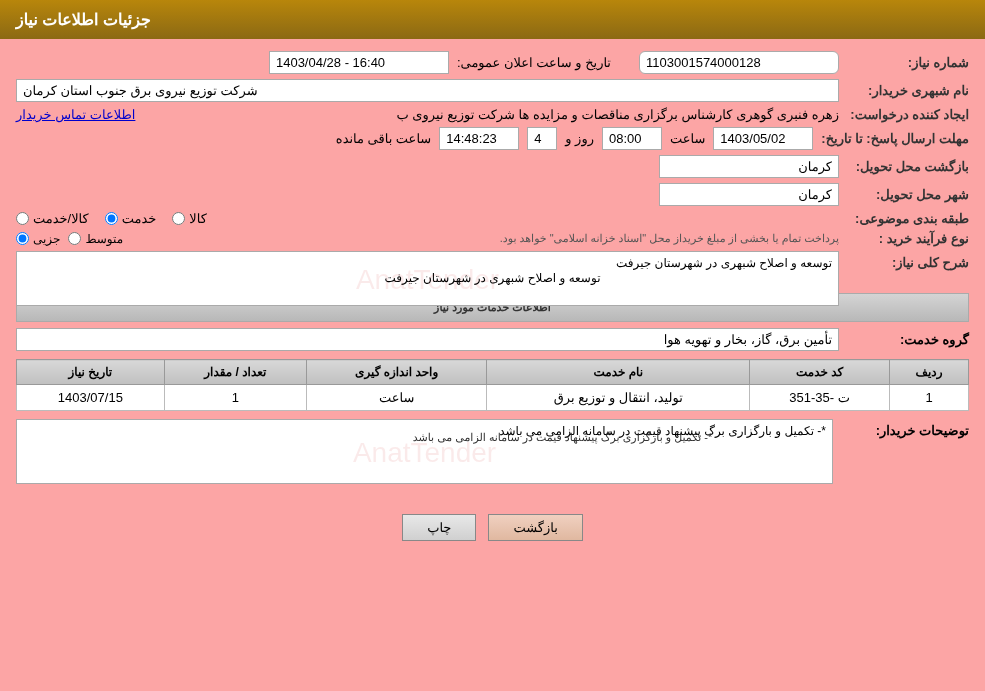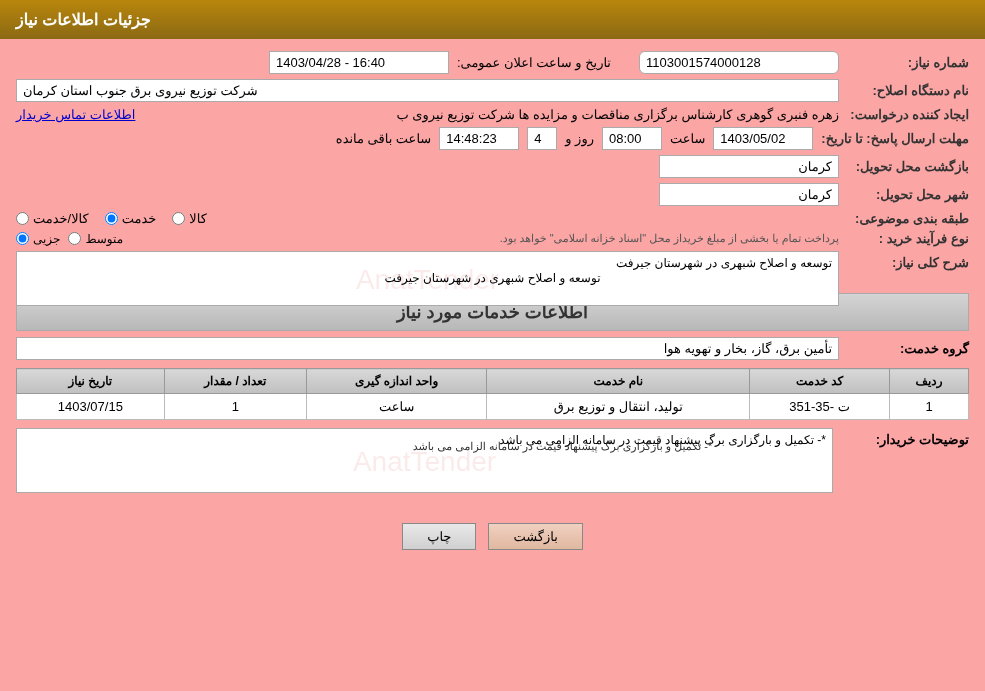--- a/index.html
+++ b/index.html
@@ -38,21 +38,21 @@
       width: 100%;
       border: 1px solid #aaa;
       background: #fff;
       padding: 3px 6px;
     }
     .section-title {
       background: linear-gradient(to bottom, #d4d4d4, #b8b8b8);
       text-align: center;
       padding: 7px;
       font-weight: bold;
-      font-size: 18px;
+      font-size: 11px;
       color: #333;
       margin: 8px 0 6px 0;
       border: 1px solid #aaa;
     }
     .blue-link {
       color: #0000cc;
       text-decoration: underline;
       cursor: pointer;
     }
     .radio-group {
@@ -204,21 +204,21 @@
       <div class="field-content">
         <div class="inline-fields">
           <div class="input-box ltr-text" style="min-width:200px;border-radius:6px;">1103001574000128</div>
           <span style="margin-right:20px;">تاریخ و ساعت اعلان عمومی:</span>
           <div class="input-box ltr-text" style="min-width:180px;">1403/04/28 - 16:40</div>
         </div>
       </div>
     </div>
 
     <div class="row-with-label" style="margin-bottom:5px;">
-      <div class="field-label">نام دستگاه اصلاح:</div>
+      <div class="field-label">نام شبهری خریدار:</div>
       <div class="field-content">
         <div class="input-wide" style="text-align:left; padding:3px 6px; border:1px solid #aaa; background:#fff;">شرکت توزیع نیروی برق جنوب استان کرمان</div>
       </div>
     </div>
 
     <div class="row-with-label" style="margin-bottom:5px;">
       <div class="field-label">ایجاد کننده درخواست:</div>
       <div class="field-content">
         <div style="display:flex; align-items:center; gap:6px;">
           <span style="flex:1; text-align:right;">زهره فنبری گوهری کارشناس برگزاری مناقصات و مزایده ها شرکت توزیع نیروی ب</span>

